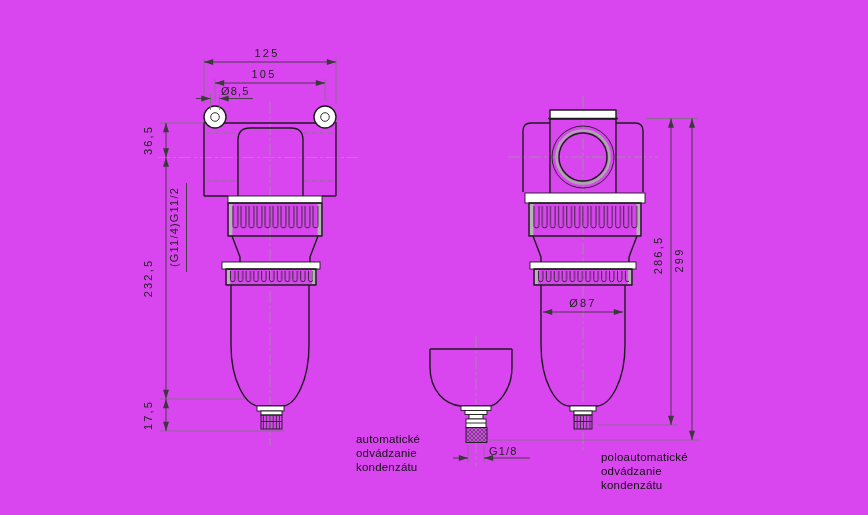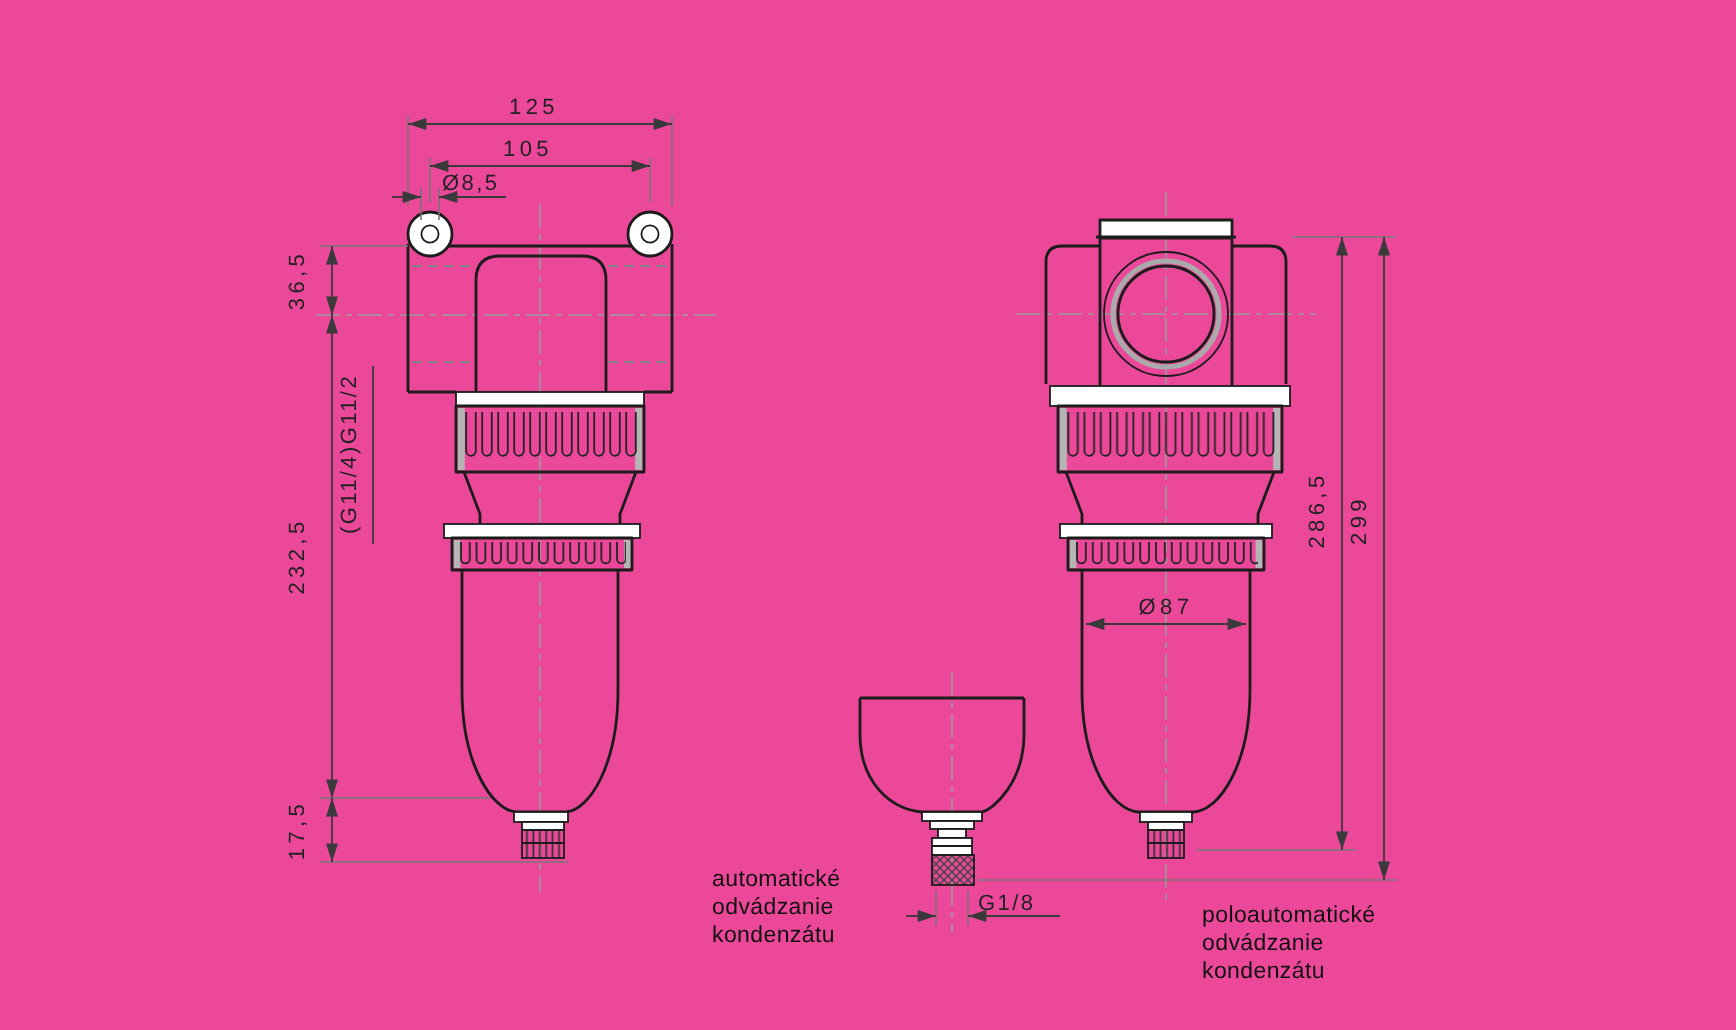--- a/index.html
+++ b/index.html
@@ -1,16 +1,16 @@
 <!DOCTYPE html>
 <html><head>
 <meta charset="utf-8">
 <style>
   html,body{margin:0;padding:0;background:#ffffff;}
-  .stage{position:relative;width:868px;height:515px;background:#ec4899;overflow:hidden;
+  .stage{position:relative;width:868px;height:515px;background:#d946ef;overflow:hidden;
          font-family:"Liberation Sans",sans-serif;}
   svg{display:block;}
   .outline{stroke:#1c1c1c;stroke-width:1.4;fill:none;stroke-linejoin:round;}
   .thin{stroke:#1c1c1c;stroke-width:0.9;fill:none;}
   .white{fill:#ffffff;}
   .dimline{stroke:#3a3a3a;stroke-width:0.9;fill:none;}
   .extline{stroke:#777777;stroke-width:0.8;fill:none;}
   .center{stroke:#9a9a9a;stroke-width:0.8;fill:none;stroke-dasharray:12 3 3 3;}
   .hidden{stroke:#808080;stroke-width:0.9;fill:none;stroke-dasharray:5 3;}
   .shade{fill:#b5b5b5;stroke:none;}

